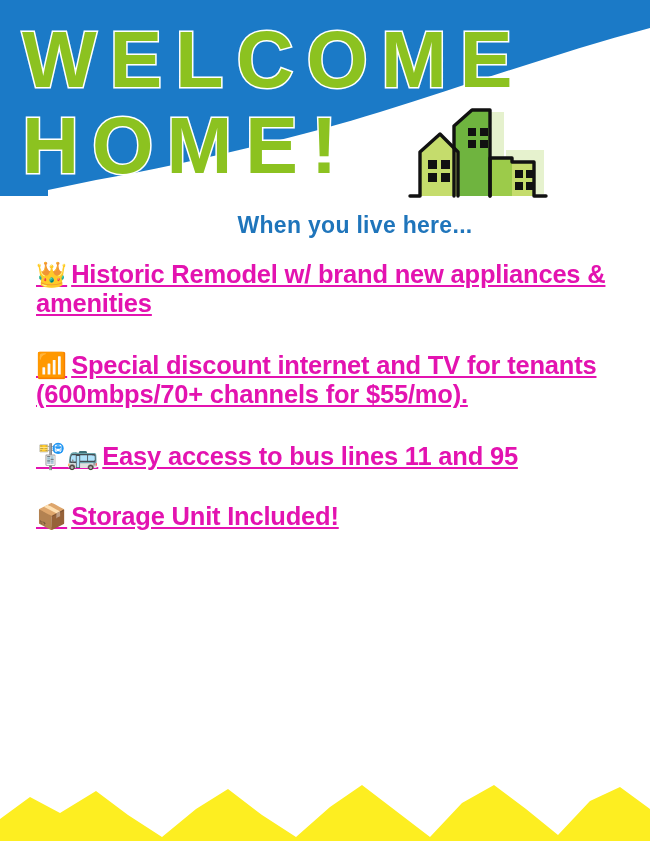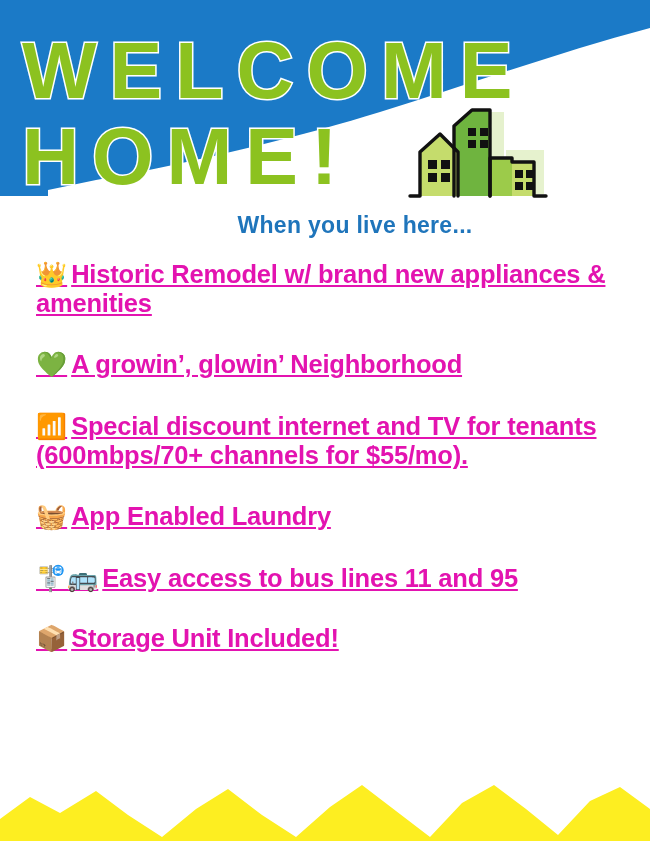--- a/index.html
+++ b/index.html
@@ -27,21 +27,21 @@
     overflow: hidden;
   }
   .blue-swoosh {
     position: absolute;
     left: 0; top: 0;
     width: 650px;
     height: 210px;
   }
   .header-title {
     position: absolute;
-    left: 0; top: 11px;
+    left: 0; top: 0;
     width: 650px;
     height: 210px;
     z-index: 3;
     pointer-events: none;
   }
   .title-line {
     position: absolute;
     left: 22px;
     font-size: 79px;
     line-height: 84px;
@@ -183,31 +183,25 @@
 
   <div class="subtitle">When you live here...</div>
 
   <div class="features">
 
     <div class="feature f-historic">
       <span class="emoji">👑</span><span class="ftext">Historic Remodel w/ brand new appliances &amp; amenities</span>
     </div>
 
 
-    <div class="feature f-hood">
-      <span class="emoji">💚</span><span class="ftext">A growin’, glowin’ Neighborhood</span>
-    </div>
 
     <div class="feature f-internet">
       <span class="emoji">📶</span><span class="ftext">Special discount internet and TV for tenants (600mbps/70+ channels for $55/mo).</span>
     </div>
 
-    <div class="feature f-laundry">
-      <span class="emoji">🧺</span><span class="ftext">App Enabled Laundry</span>
-    </div>
 
     <div class="feature f-bus">
       <span class="emoji">🚏🚌</span><span class="ftext">Easy access to bus lines 11 and 95</span>
     </div>
 
 
     <div class="feature f-storage">
       <span class="emoji">📦</span><span class="ftext">Storage Unit Included!</span>
     </div>
 

